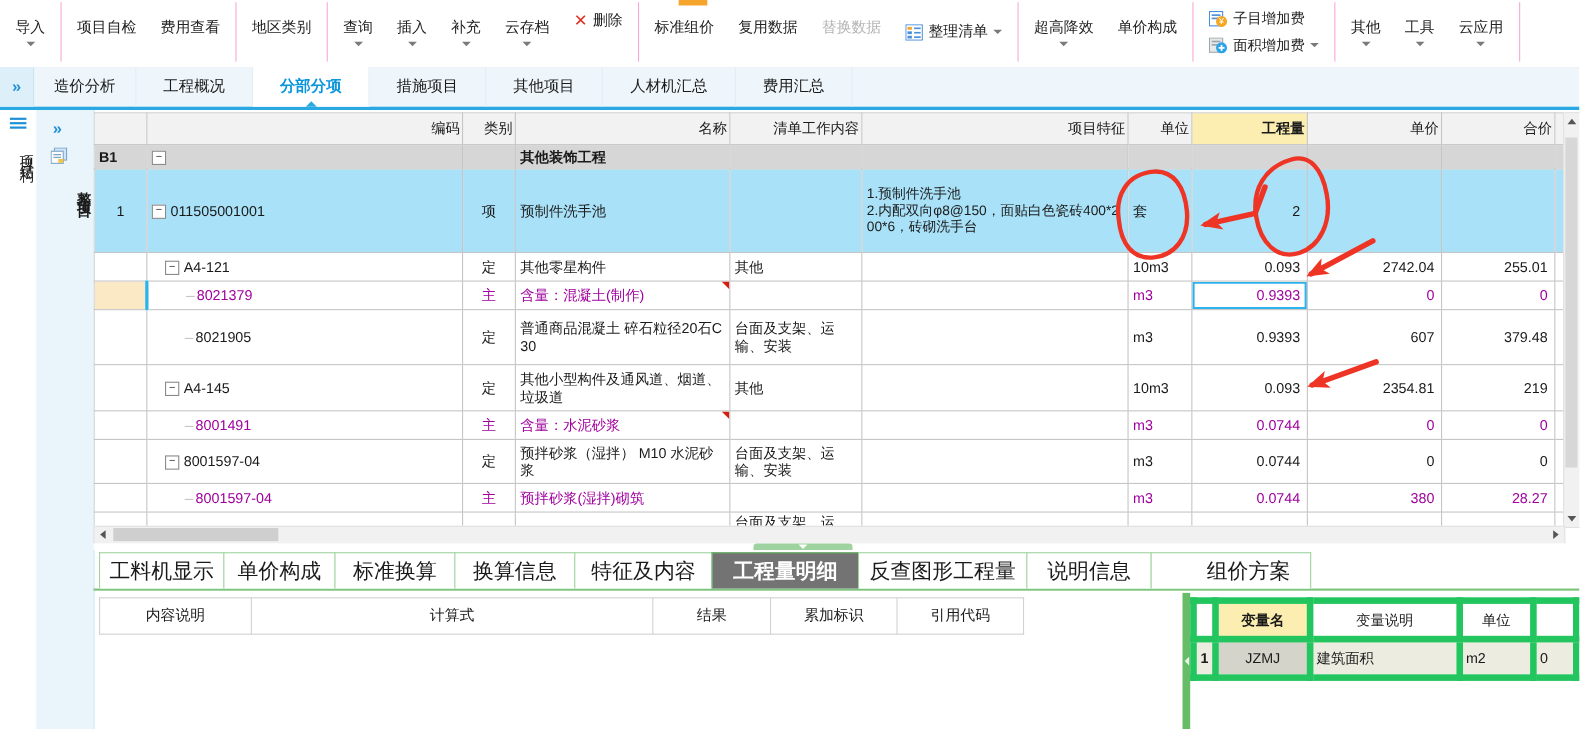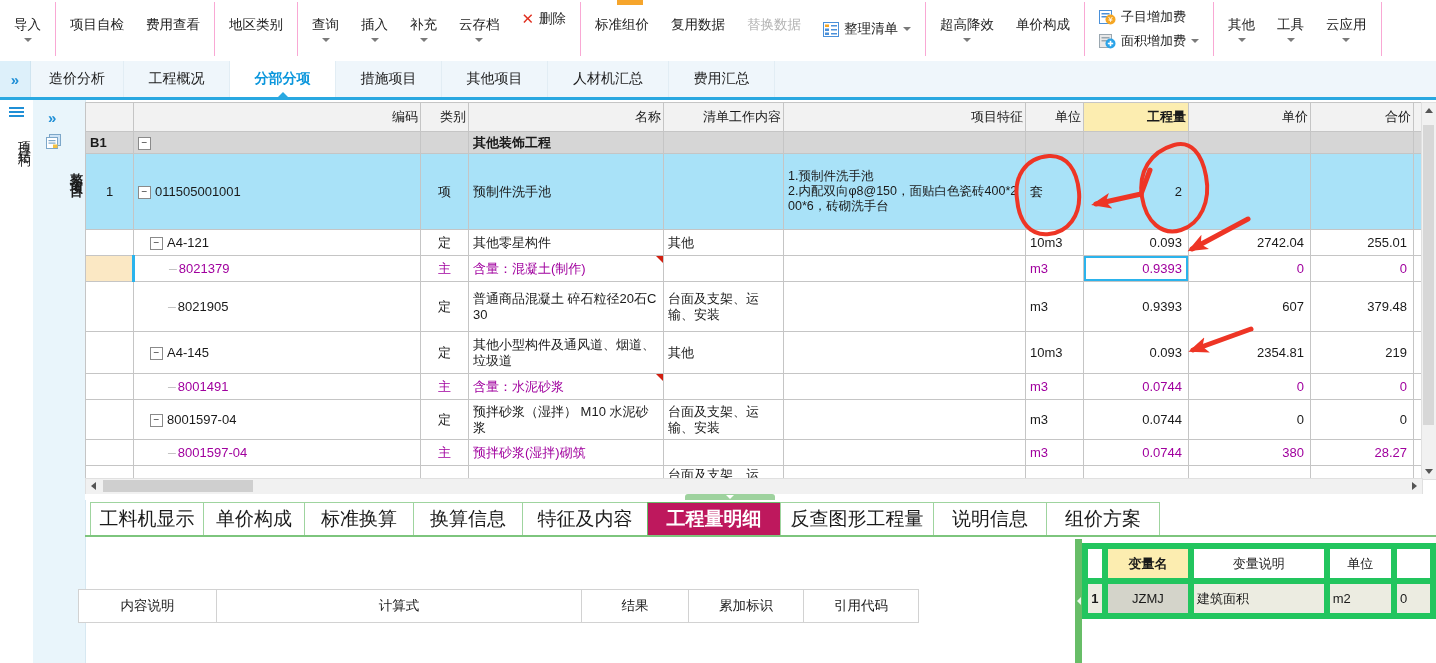--- a/index.html
+++ b/index.html
@@ -75,23 +75,23 @@
   .hthumb{position:absolute;left:17px;top:1px;width:150px;height:12px;background:#cfcfcf;}
   
   .splitter{position:absolute;left:85px;top:494px;width:1351px;height:6px;background:#fff;}
   .split-handle{position:absolute;left:600px;top:0;width:90px;height:6px;background:#9ed29e;border-radius:3px 3px 0 0;
                 display:flex;align-items:center;justify-content:center;}
   .split-handle i{width:0;height:0;border-left:4px solid transparent;border-right:4px solid transparent;border-top:4px solid #fff;}
   .btabs{position:absolute;left:85px;top:500px;width:1351px;height:37px;display:flex;align-items:flex-end;
          border-bottom:2px solid #7dc57d;padding-left:5px;box-sizing:border-box;}
   .btab{height:32px;display:flex;align-items:center;justify-content:center;font-size:19px;
         border:1px solid #9fd49f;border-bottom:none;background:#fff;margin-right:-1px;}
-  .btab.sel{background:#be185d;color:#fff;font-weight:bold;border-color:#69bd69;}
-  
-  .dtable{position:absolute;left:78px;top:543px;border-collapse:collapse;table-layout:fixed;margin-top:46px;}
+  .btab.sel{background:#737373;color:#fff;font-weight:bold;border-color:#69bd69;}
+  
+  .dtable{position:absolute;left:90px;top:543px;border-collapse:collapse;table-layout:fixed;}
   .dtable th{border:1px solid #d2d2d2;background:#fff;font-weight:normal;font-size:13.5px;height:30px;}
   .vartable{position:absolute;left:1082px;top:543px;border-collapse:collapse;table-layout:fixed;}
   .vartable th,.vartable td{border:6px solid #22c55e;font-size:13px;height:29px;padding:0 3px;overflow:hidden;}
   .vartable th{background:#fff;font-weight:normal;}
   .vartable th.vname{background:#fcedb0;font-weight:bold;}
   .vartable td{background:#ecece1;}
   .vartable td.vnum{text-align:center;font-weight:bold;}
   .vartable td.vsel{background:#d4d4ca;border-top:2px solid #2e9cd6;text-align:center;}
   .gdivider{position:absolute;left:1075px;top:539px;width:7px;height:124px;background:#67bd67;
             display:flex;align-items:center;justify-content:center;}
@@ -480,21 +480,21 @@
       </div>
     <div class="btab sel" style="width:132px;">
         <span>工程量明细</span>
       </div>
     <div class="btab" style="width:152px;">
         <span>反查图形工程量</span>
       </div>
     <div class="btab" style="width:112px;">
         <span>说明信息</span>
       </div>
-    <div class="btab" style="width:112px;">
+    <div class="btab" style="width:112px;padding-left:32px;">
         <span>组价方案</span>
       </div>
   </div>
 
   <table class="dtable">
     <colgroup>
         <col style="width:138px;">
         <col style="width:365px;">
         <col style="width:107px;">
         <col style="width:115px;">

